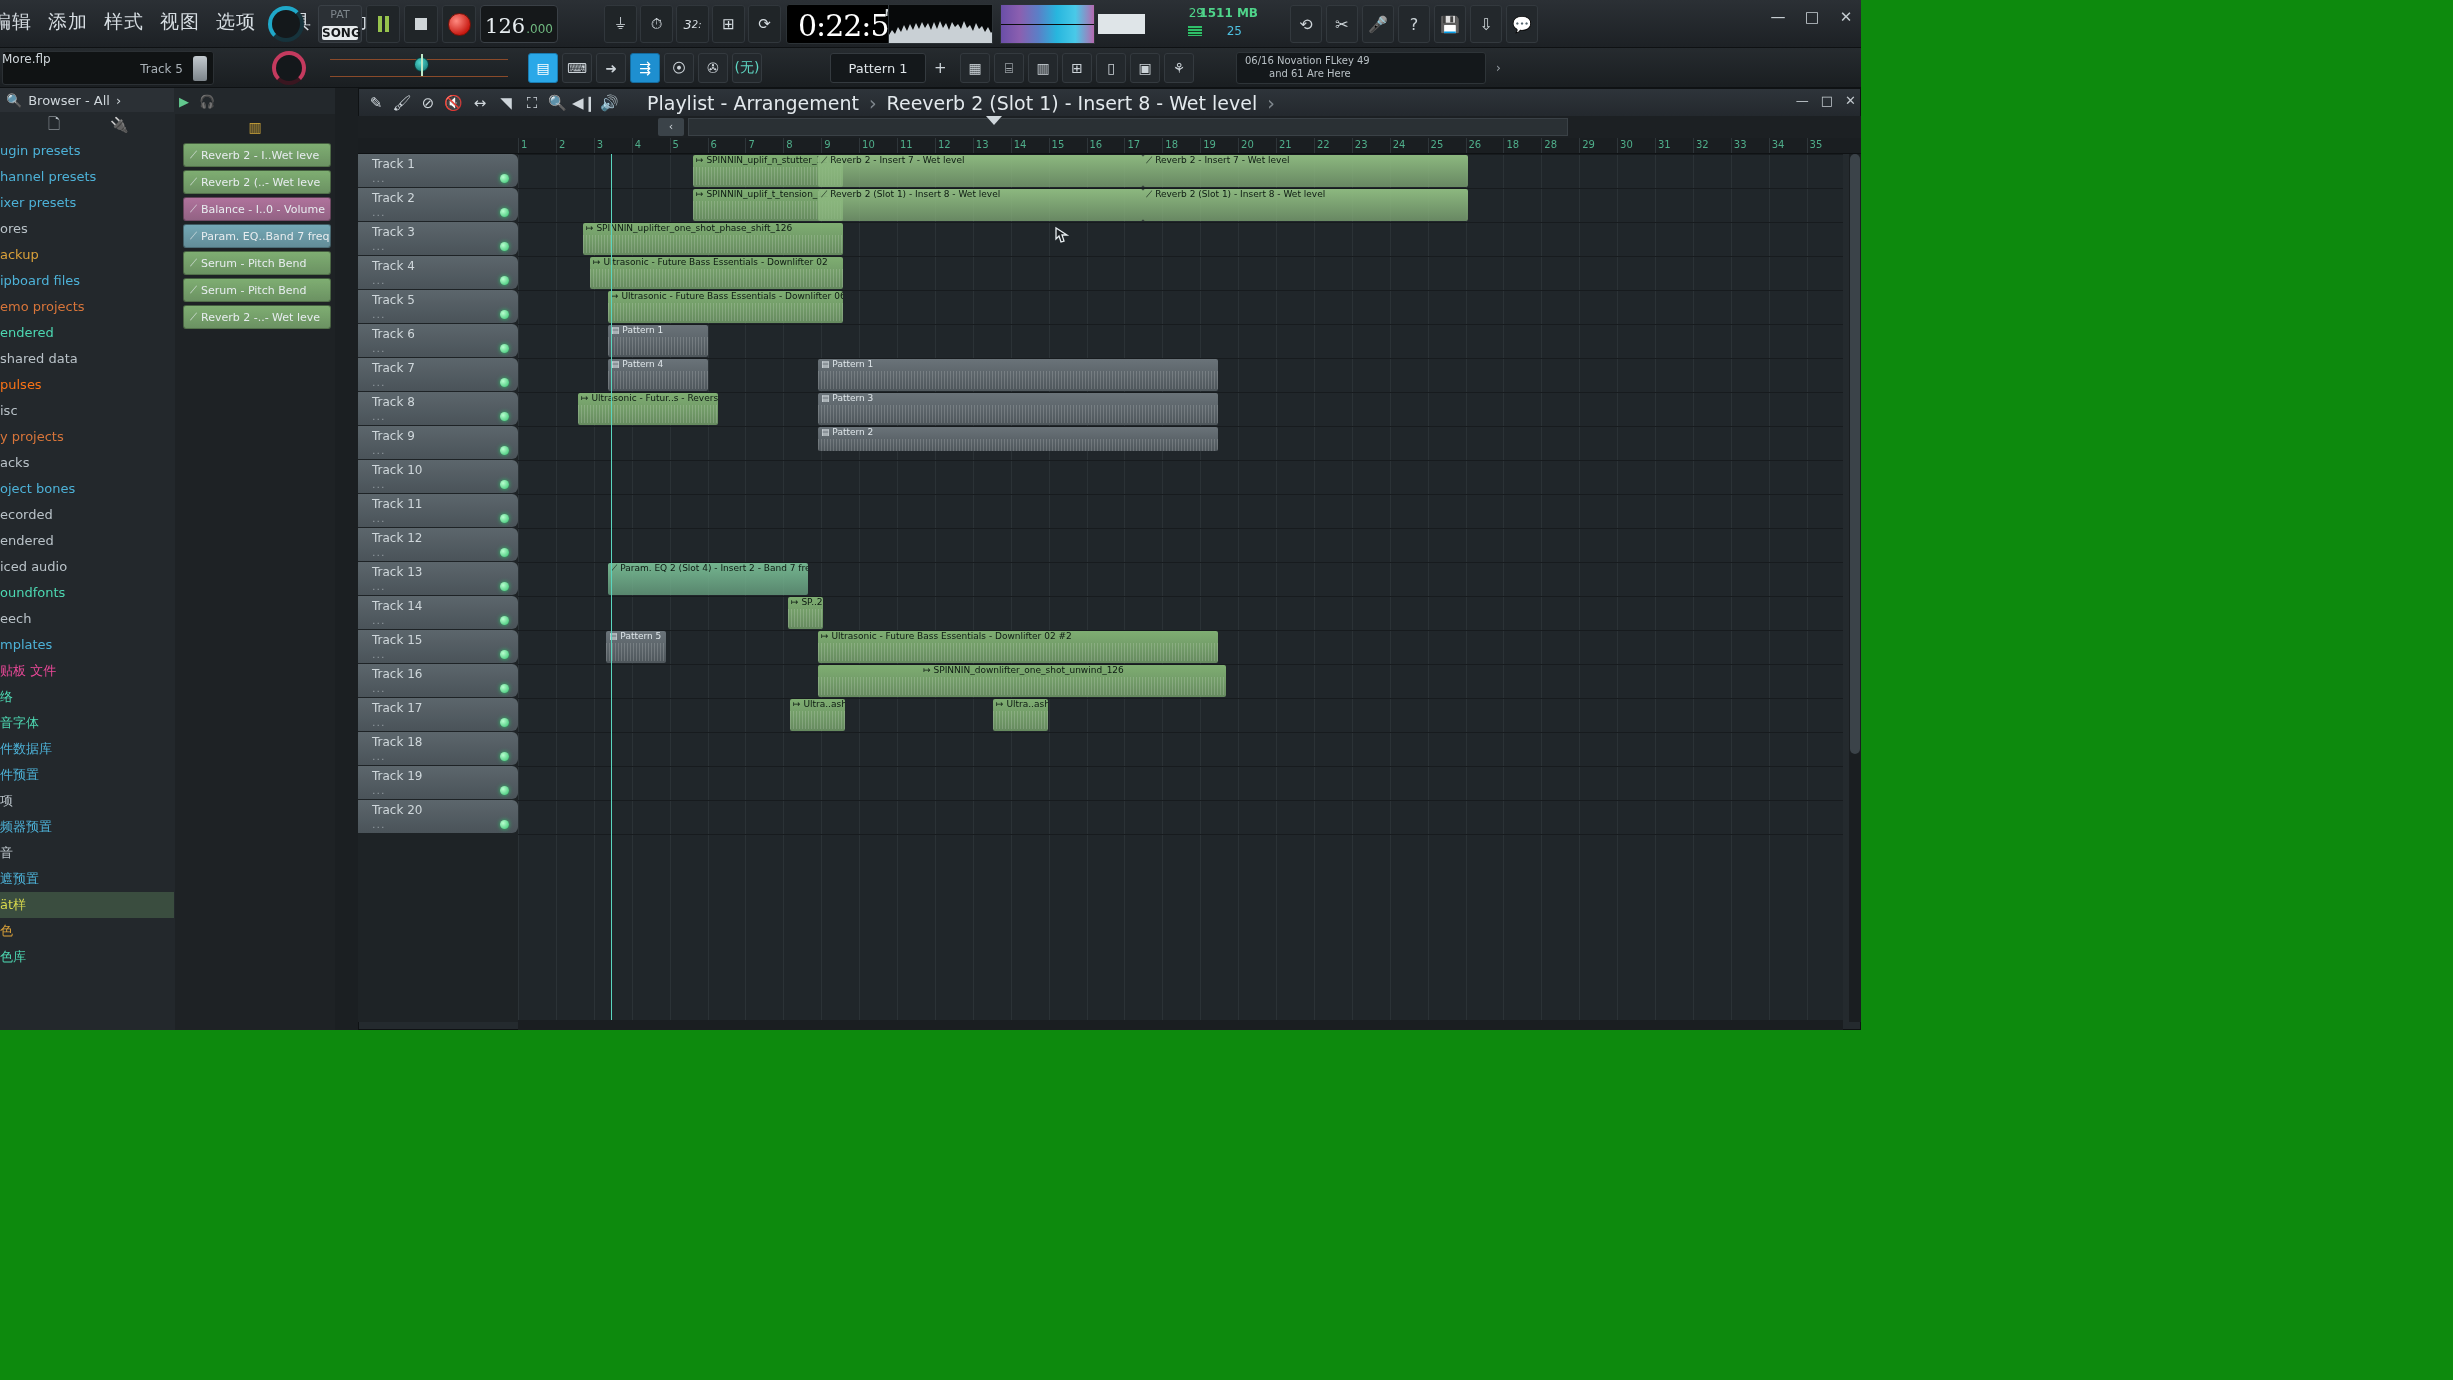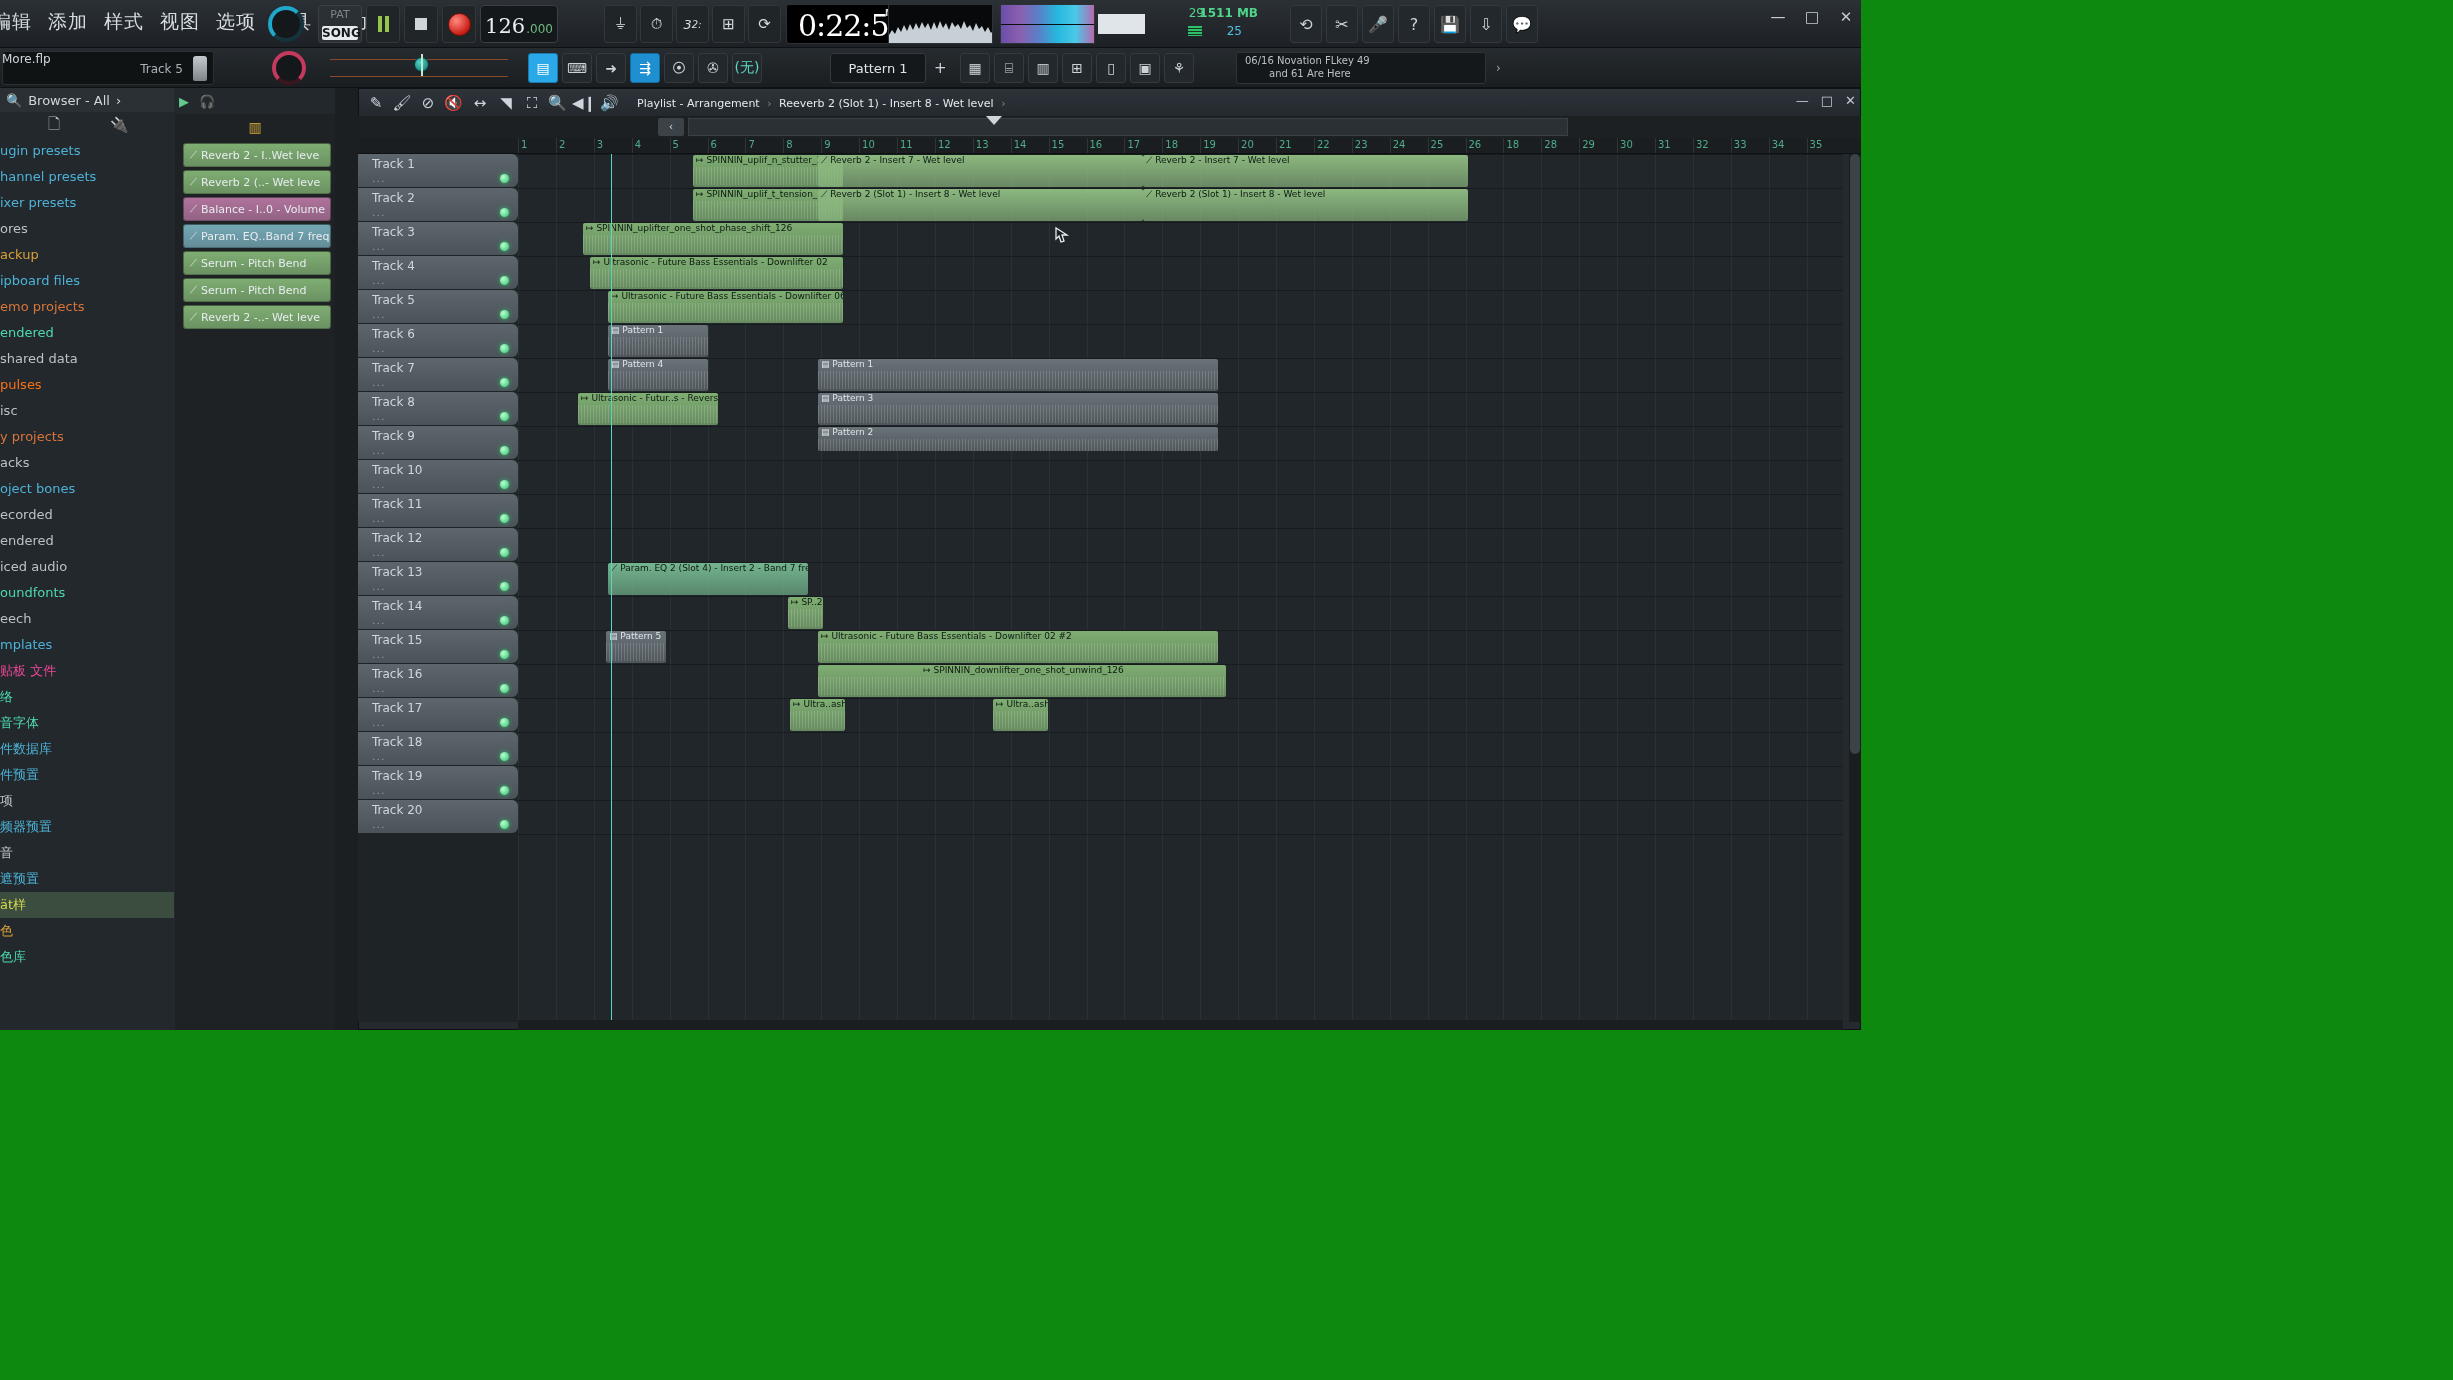--- a/index.html
+++ b/index.html
@@ -123,21 +123,21 @@
      border:1px solid rgba(0,0,0,.35); }
   .clipbtn .k { margin-right:4px; font-size:10px; opacity:.85;}
 
   
   #playlist { position:absolute; left:358px; top:88px; width:1503px; height:942px;
      background:#242a2e; border:1px solid #0f1214; }
   #pl-toolbar { height:28px; background:linear-gradient(#2e343a,#23282d);
      display:flex; align-items:center; gap:0px; padding-left:4px; position:relative;}
   #pl-toolbar .pic { width:26px; height:24px; display:flex; align-items:center; justify-content:center;
      color:#cfd6db; font-size:15px; }
-  #pl-title { margin-left:14px; font-size:11px; color:#e3e9ed; white-space:nowrap; }
+  #pl-title { margin-left:24px; font-size:19px; color:#e3e9ed; white-space:nowrap; }
   #pl-title .sep { color:#7e868c; margin:0 4px;}
   #pl-winbtns { position:absolute; right:4px; top:4px; display:flex; gap:12px; font-size:13px; color:#c3cacf;}
 
   #pl-ov { position:absolute; left:358px; top:116px; width:1503px; height:22px; background:#1c2023; }
   #pl-ovinner { position:absolute; left:330px; top:2px; width:880px; height:18px;
      background:#2a3034; border:1px solid #3a4146; overflow:hidden;}
 
   #pl-ruler { position:absolute; left:358px; top:138px; width:1503px; height:16px;
      background:#1a1e21; border-bottom:1px solid #0f1214;}
   #pl-ruler .tick { position:absolute; top:1px; font-size:10px; color:#4fae8a; }

